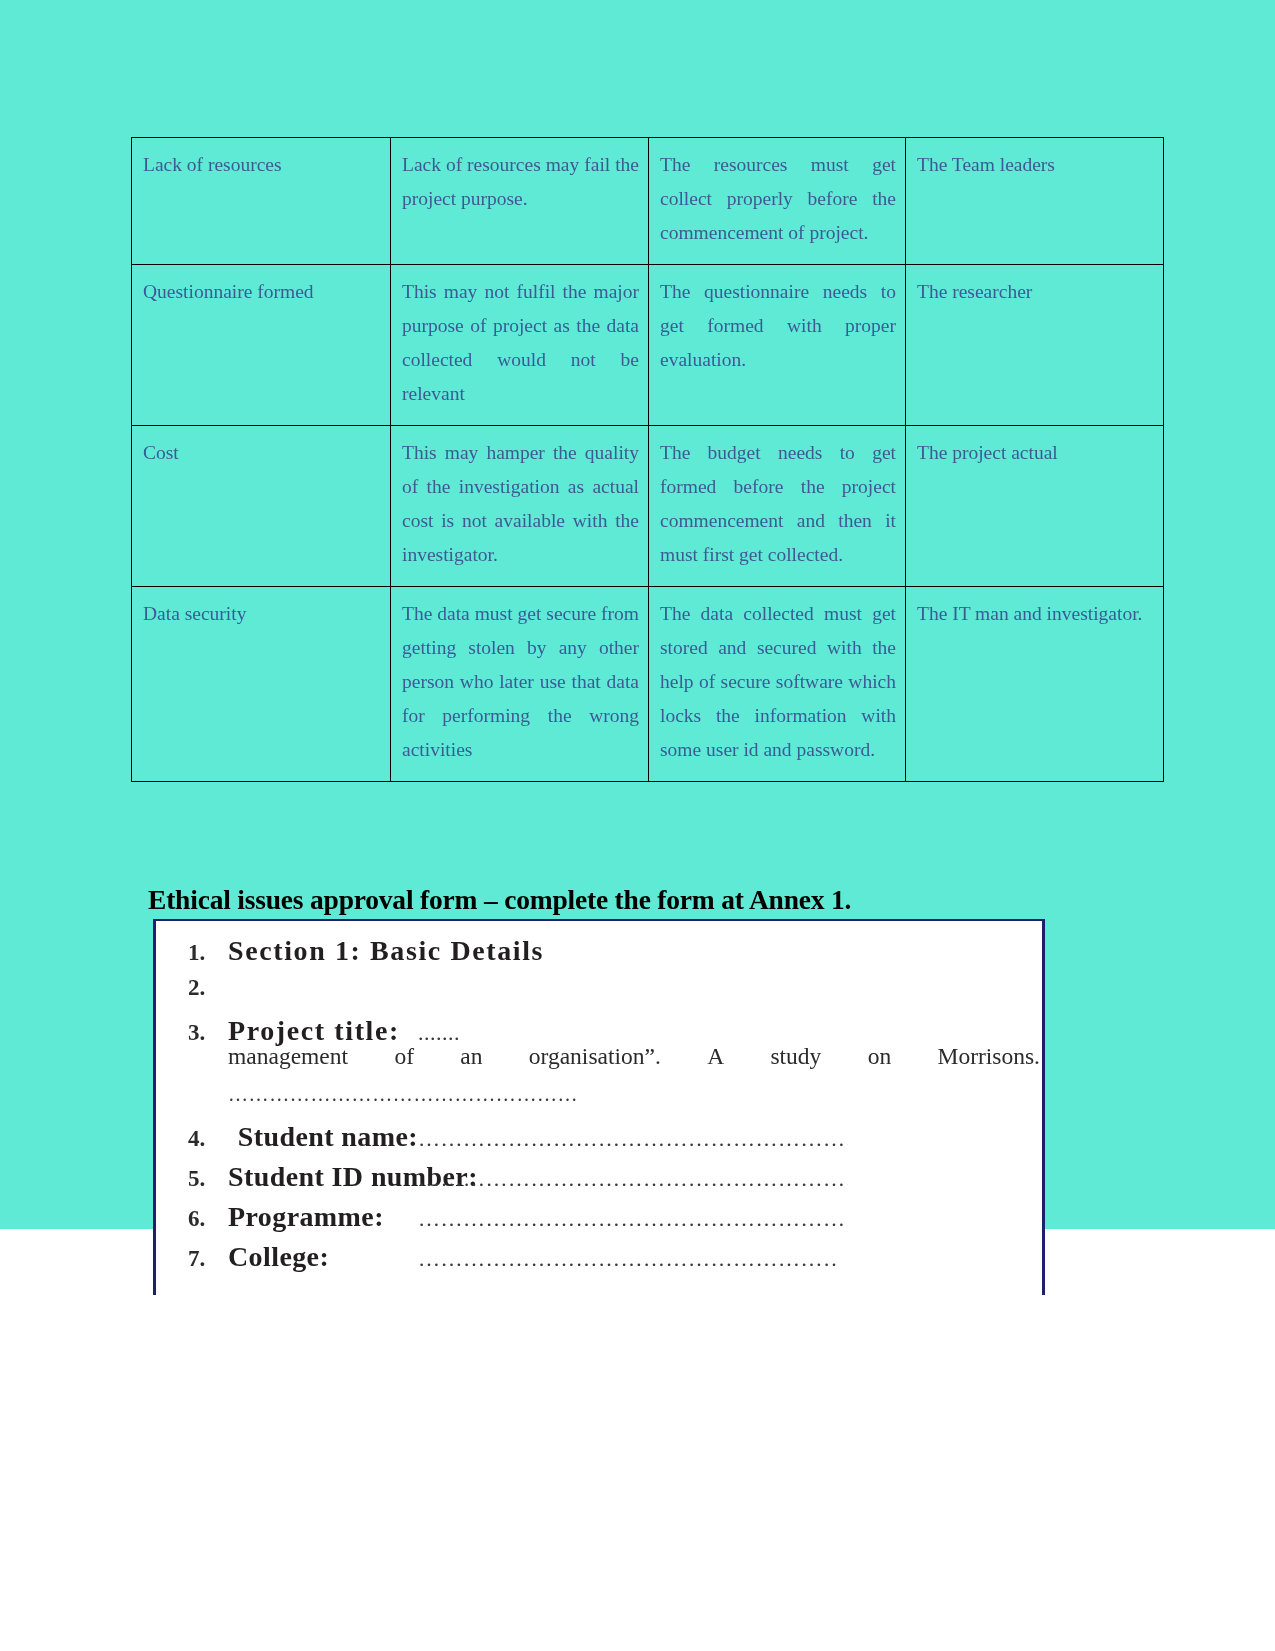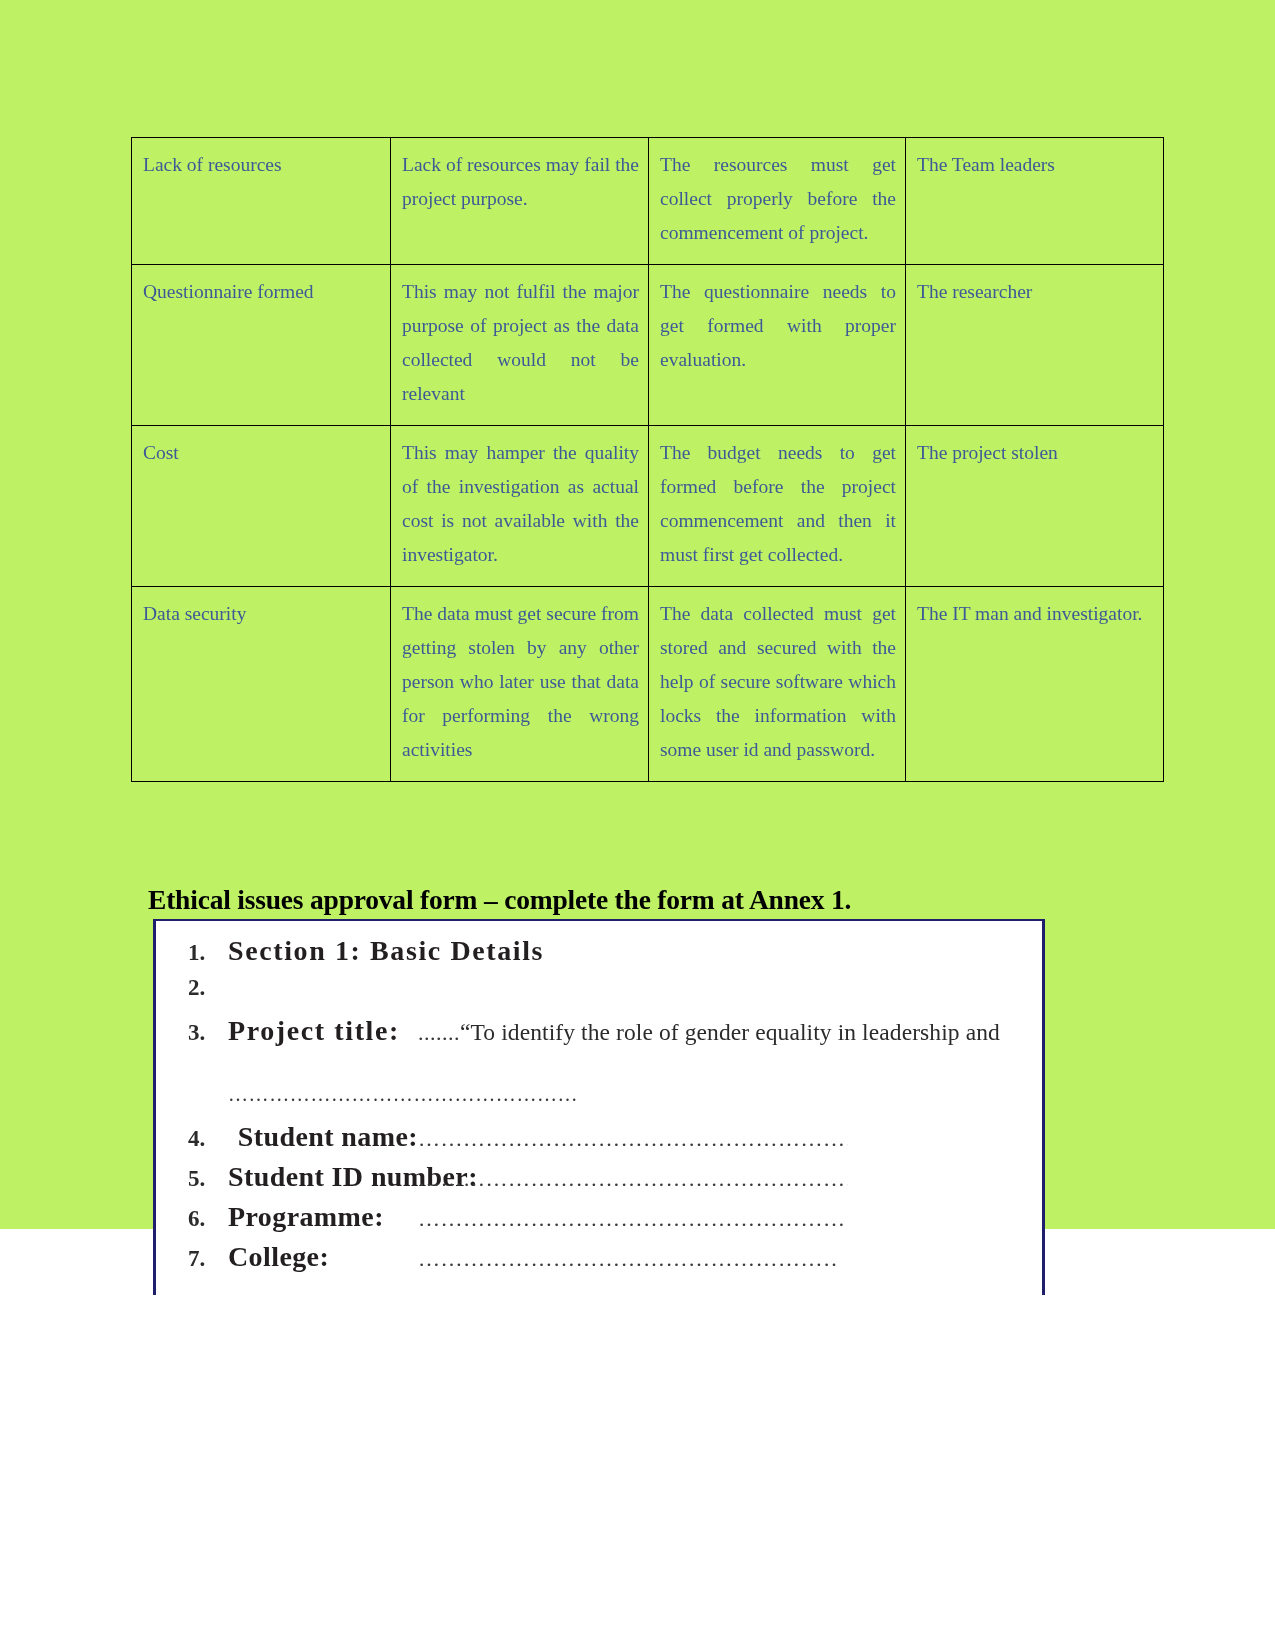--- a/index.html
+++ b/index.html
@@ -13,21 +13,21 @@
     position: relative;
     font-family: "Liberation Serif", "DejaVu Serif", serif;
     overflow: hidden;
   }
 
   .page {
     position: absolute;
     left: 0; top: 0;
     width: 1275px;
     height: 1229px;
-    background: #bef264;
+    background: #5eead4;
   }
 
   
   .risk-table {
     position: absolute;
     left: 131px;
     top: 137px;
     width: 948px;
     border-collapse: collapse;
     table-layout: fixed;
@@ -151,21 +151,21 @@
       <tr>
         <td class="col-risk">Questionnaire formed</td>
         <td class="col-impact justify">This may not fulfil the major purpose of project as the data collected would not be relevant</td>
         <td class="col-action justify">The questionnaire needs to get formed with proper evaluation.</td>
         <td class="col-owner">The researcher</td>
       </tr>
       <tr>
         <td class="col-risk">Cost</td>
         <td class="col-impact justify">This may hamper the quality of the investigation as actual cost is not available with the investigator.</td>
         <td class="col-action justify">The budget needs to get formed before the project commencement and then it must first get collected.</td>
-        <td class="col-owner">The project stolen</td>
+        <td class="col-owner">The project actual</td>
       </tr>
       <tr>
         <td class="col-risk">Data security</td>
         <td class="col-impact justify">The data must get secure from getting stolen by any other person who later use that data for performing the wrong activities</td>
         <td class="col-action justify">The data collected must get stored and secured with the help of secure software which locks the information with some user id and password.</td>
         <td class="col-owner justify">The IT man and investigator.</td>
       </tr>
     </tbody>
   </table>
 
@@ -181,23 +181,32 @@
 
       <div class="form-row" style="left:32px; top:54px;">
         <span class="form-num">2.</span>
         <span class="form-label"></span>
       </div>
 
       <div class="form-row" style="left:32px; top:94px;">
         <span class="form-num">3.</span>
         <span class="form-label spaced" style="width:190px; display:inline-block;">Project  title:</span>
         <span class="form-dots">.......</span>
-        <span class="title-value">“To identify the role of gender equality in leadership and</span>
-      </div>
-
+      </div>
+
+      <div class="title-line2">
+        <span>management</span>
+        <span>of</span>
+        <span>an</span>
+        <span>organisation”.</span>
+        <span>A</span>
+        <span>study</span>
+        <span>on</span>
+        <span>Morrisons.</span>
+      </div>
 
       <div class="title-line3">……………………………………………</div>
 
       <div class="form-row" style="left:32px; top:200px;">
         <span class="form-num">4.</span>
         <span class="form-label" style="width:190px; display:inline-block;text-align:right;">Student name:</span>
         <span class="form-dots" style="width:430px;">……………………………………………………………….</span>
       </div>
 
       <div class="form-row" style="left:32px; top:240px;">

